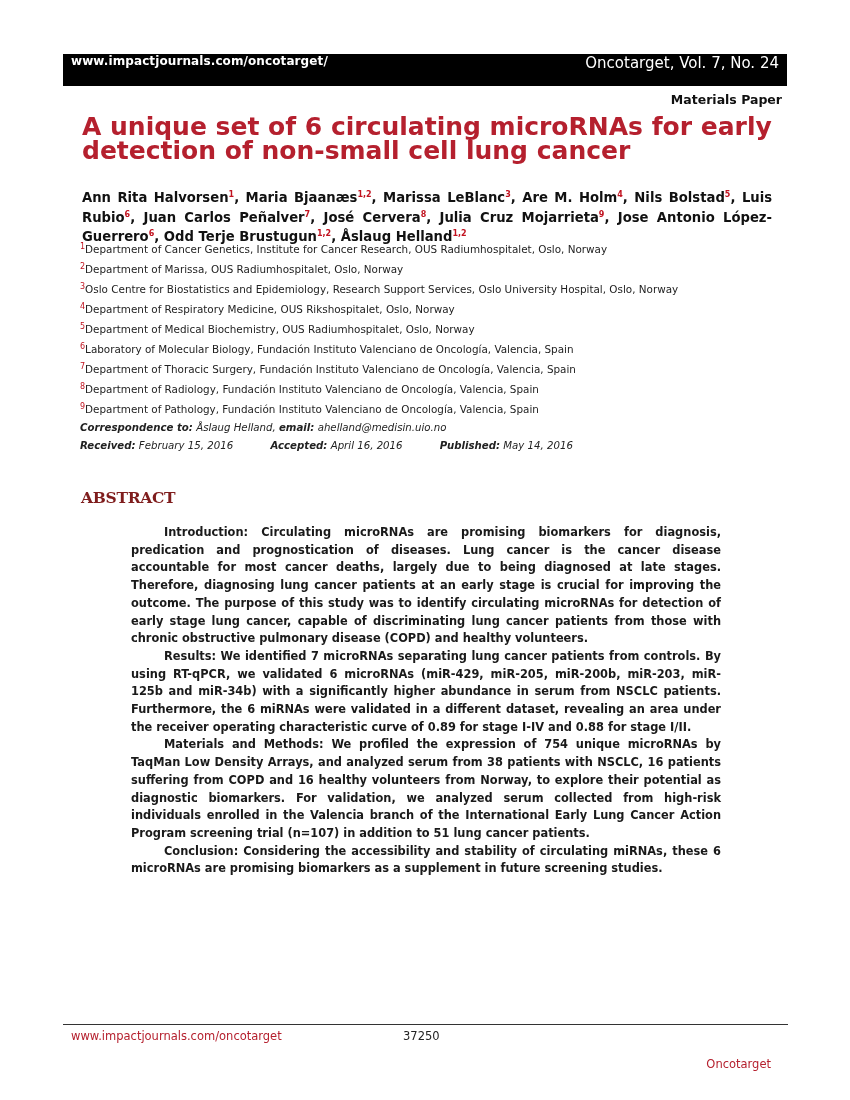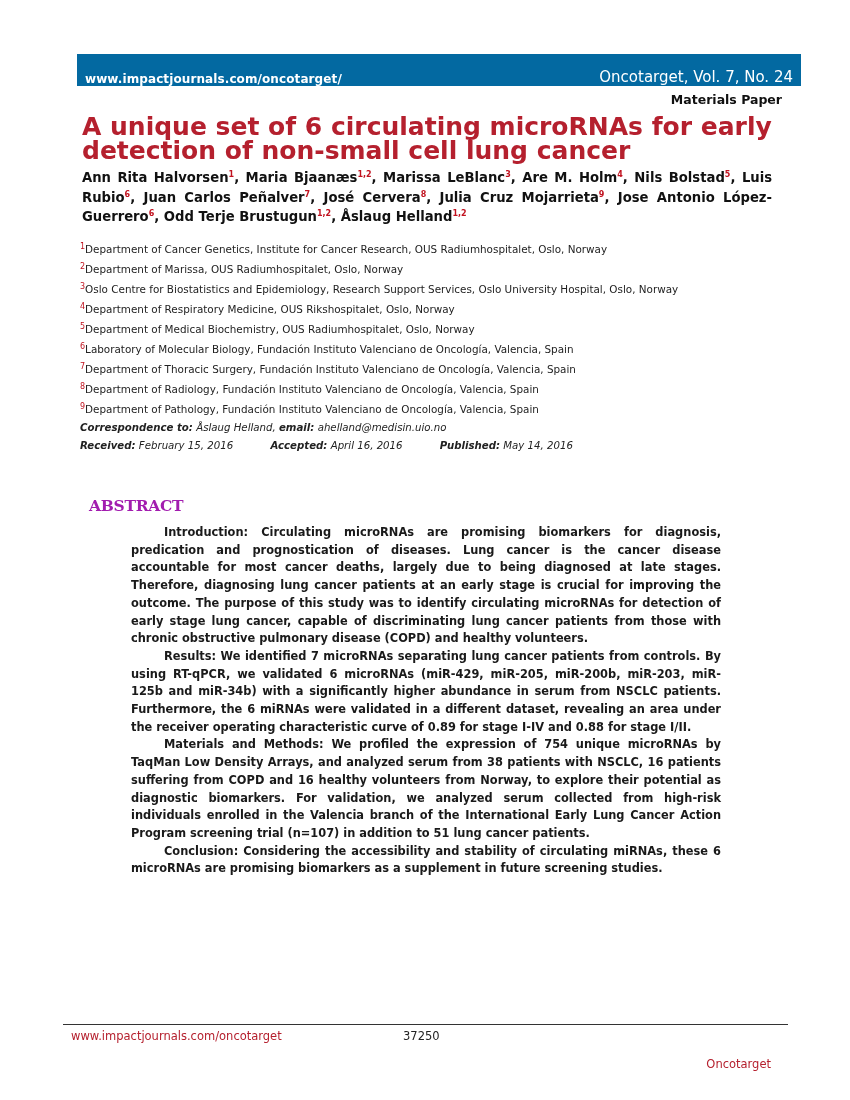--- a/index.html
+++ b/index.html
@@ -1,31 +1,31 @@
 <!DOCTYPE html>
 <html><head>
 <meta charset="utf-8">
 <style>
   html, body { margin: 0; padding: 0; background: #ffffff; }
   body { width: 850px; height: 1100px; position: relative; overflow: hidden; font-family: "DejaVu Sans", sans-serif; color: #111; }
-  .header-bar { position: absolute; left: 63px; top: 54px; width: 724px; height: 32px; background: #0369a1; display: flex; align-items: flex-end; justify-content: space-between; box-sizing: border-box; padding: 0 8px 0 8px; margin-left: 14px; }
+  .header-bar { position: absolute; left: 63px; top: 54px; width: 724px; height: 32px; background: #000000; display: flex; align-items: flex-start; justify-content: space-between; box-sizing: border-box; padding: 0 8px 0 8px; }
   .header-url { color: #ffffff; font-size: 12px; font-weight: bold; letter-spacing: 0.1px; }
   .header-journal { color: #ffffff; font-size: 15px; font-weight: normal; }
   .paper-type { position: absolute; right: 68px; top: 92px; font-size: 12.5px; font-weight: bold; color: #111; }
   .title { position: absolute; left: 82px; top: 115px; width: 700px; font-size: 25px; font-weight: bold; color: #b5202e; line-height: 24px; margin: 0; }
-  .authors { position: absolute; left: 82px; top: 168px; width: 690px; font-size: 13.2px; font-weight: bold; line-height: 19.5px; text-align: justify; color: #111; }
+  .authors { position: absolute; left: 82px; top: 188px; width: 690px; font-size: 13.2px; font-weight: bold; line-height: 19.5px; text-align: justify; color: #111; }
   .authors sup { color: #c1121f; font-size: 8px; font-weight: bold; vertical-align: super; line-height: 0; }
   .affils { position: absolute; left: 80px; top: 239px; width: 700px; }
   .affil { font-size: 10.4px; line-height: 20px; color: #222; white-space: nowrap; }
   .affil sup { color: #c1121f; font-size: 8px; vertical-align: super; line-height: 0; }
   .meta { position: absolute; left: 80px; top: 419px; width: 700px; font-size: 10.2px; font-style: italic; color: #222; }
   .meta-line { line-height: 18px; white-space: nowrap; }
   .meta b { font-weight: bold; }
   .dates span.gap { display: inline-block; width: 34px; }
-  .abstract-heading { position: absolute; left: 81px; top: 488px; font-family: "DejaVu Serif", serif; font-size: 15.5px; font-weight: bold; color: #a21caf; margin: 8px; letter-spacing: -0.3px; text-align: right; }
+  .abstract-heading { position: absolute; left: 81px; top: 488px; font-family: "DejaVu Serif", serif; font-size: 15.5px; font-weight: bold; color: #7f1d1d; margin: 0; letter-spacing: -0.3px; text-align: right; }
   .abstract { position: absolute; left: 131px; top: 524px; width: 590px; font-size: 11.4px; font-weight: bold; line-height: 17.7px; text-align: justify; color: #1a1a1a; }
   .abstract p { margin: 0; text-indent: 33px; }
   .footer-rule { position: absolute; left: 63px; top: 1024px; width: 725px; height: 1px; background: #333; }
   .footer { position: absolute; left: 63px; top: 1029px; width: 708px; font-size: 11.5px; }
   .footer-url { position: absolute; left: 8px; color: #b5202e; white-space: nowrap; }
   .footer-page { position: absolute; left: 340px; color: #222; }
   .footer-journal { position: absolute; right: 0; color: #b5202e; margin-top: 28px; }
 </style>
 </head>
 <body>

